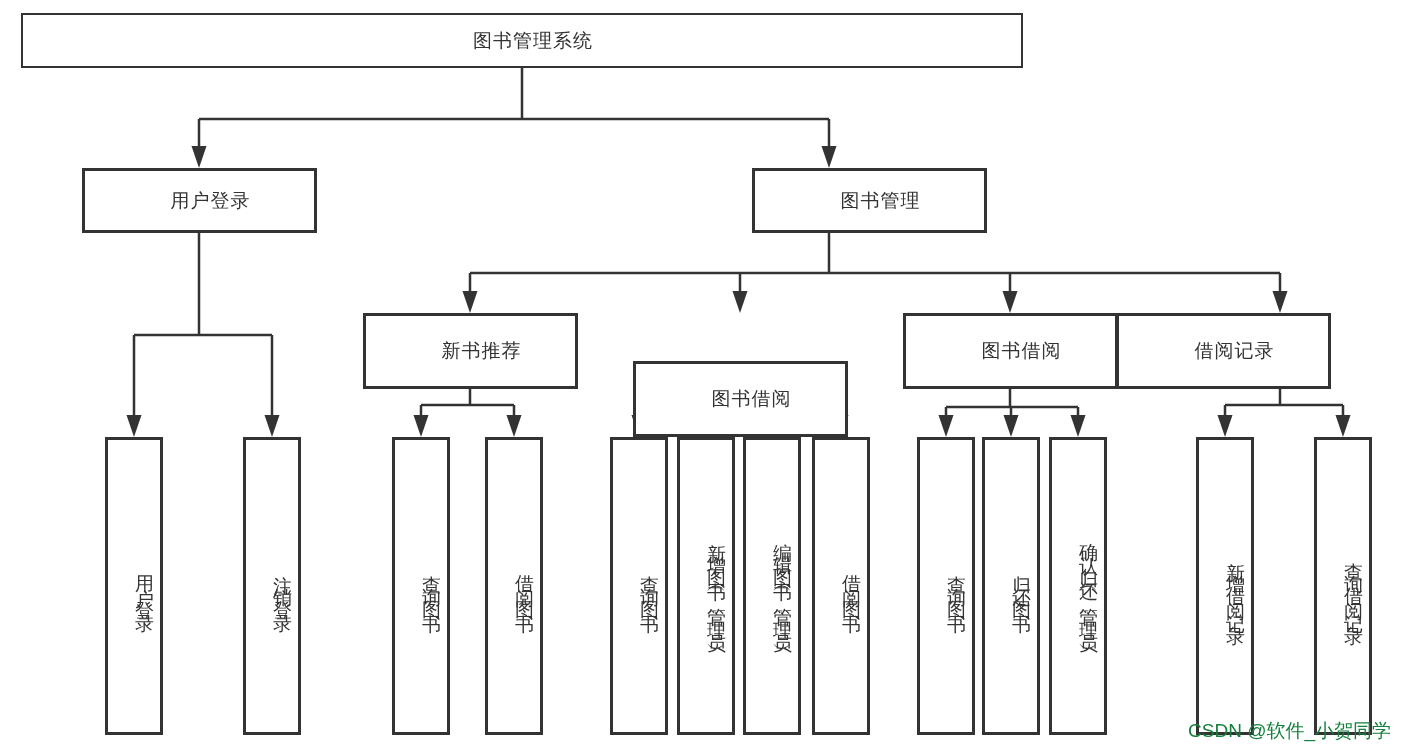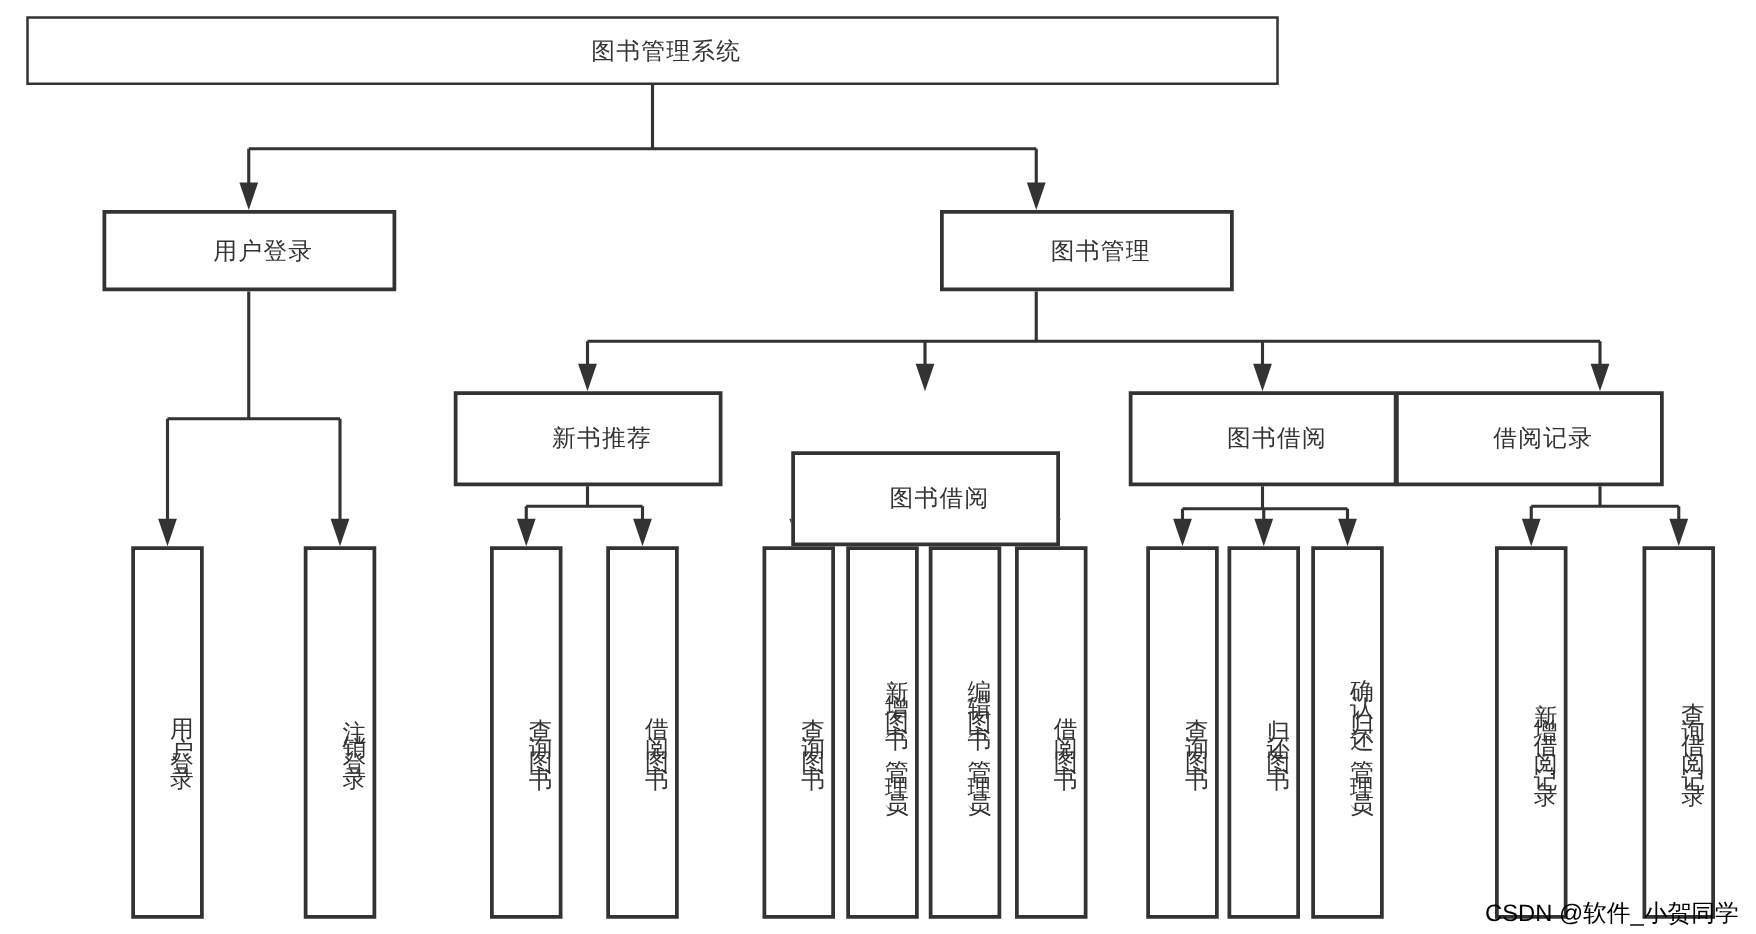--- a/index.html
+++ b/index.html
@@ -60,21 +60,21 @@
     letter-spacing: 13px;
     line-height: 1;
     color: #333333;
   }
   .watermark {
     position: absolute;
     right: 14px;
     top: 718px;
     z-index: 3;
     font-size: 19px;
-    color: #000000;
+    color: #15803d;
     white-space: nowrap;
   }
 </style>
 </head>
 <body>
 
 <div class="stage">
 
   <svg class="connectors" width="1405" height="747" viewBox="0 0 1405 747">
     <g stroke="#333333" stroke-width="2.5" fill="none">

